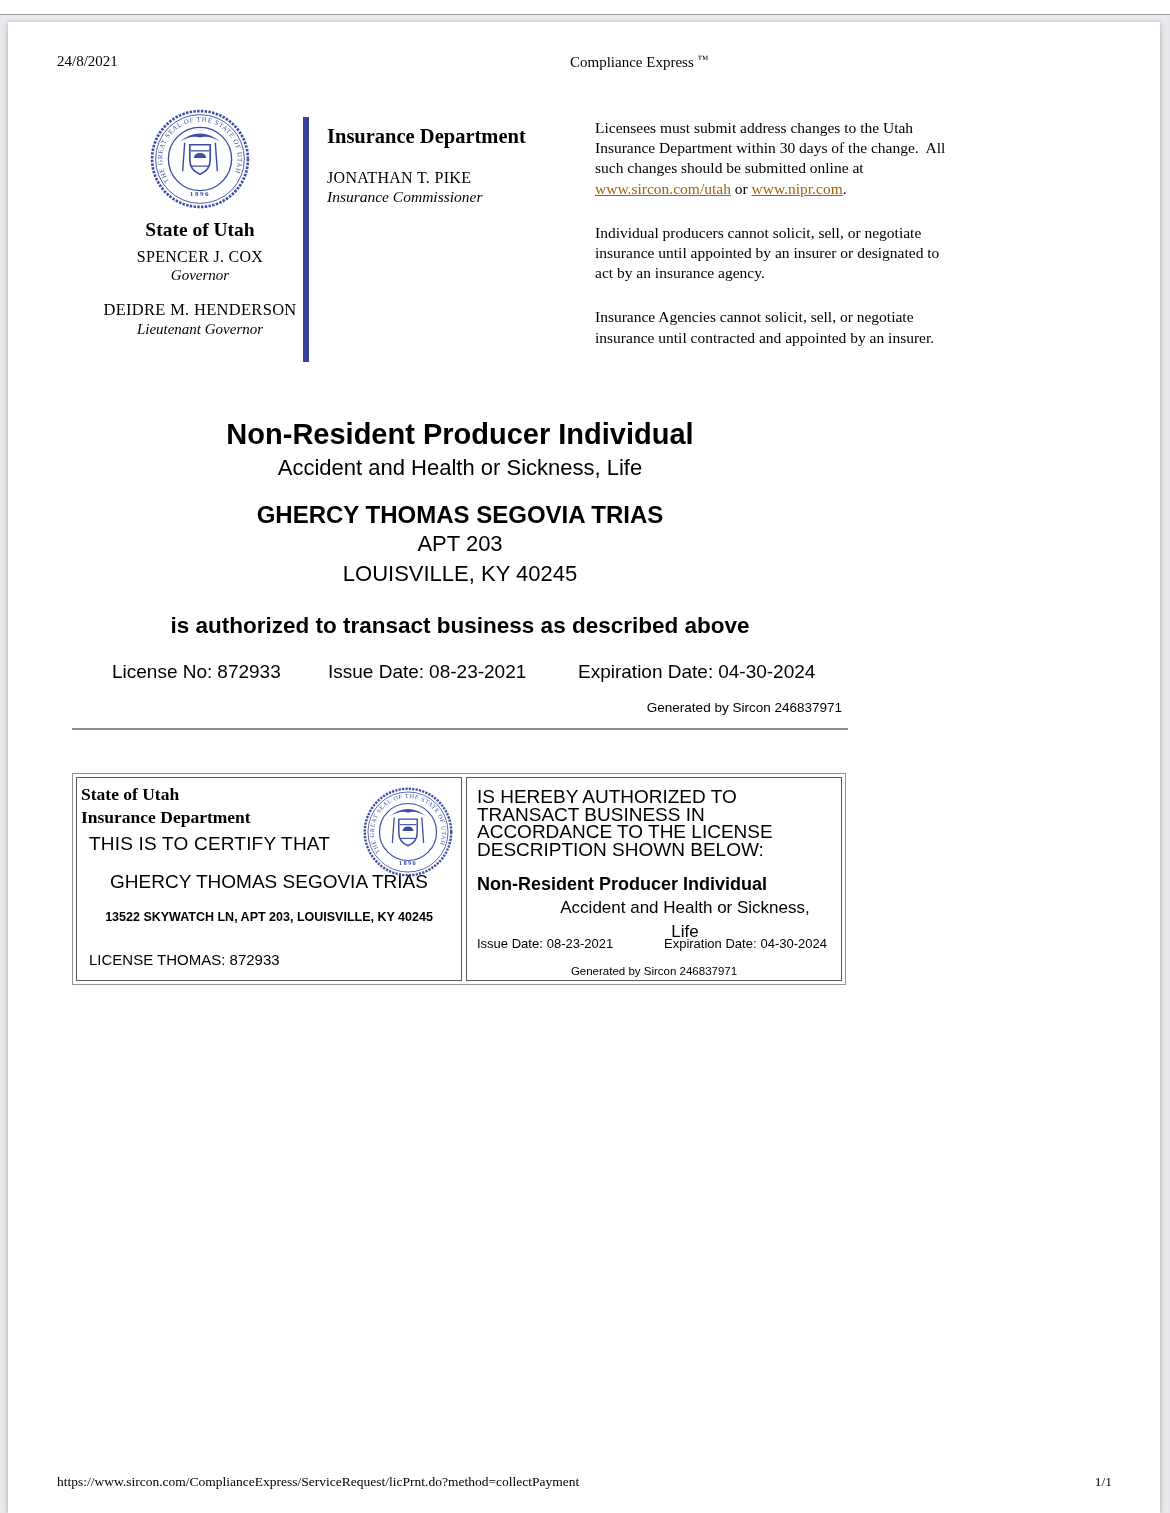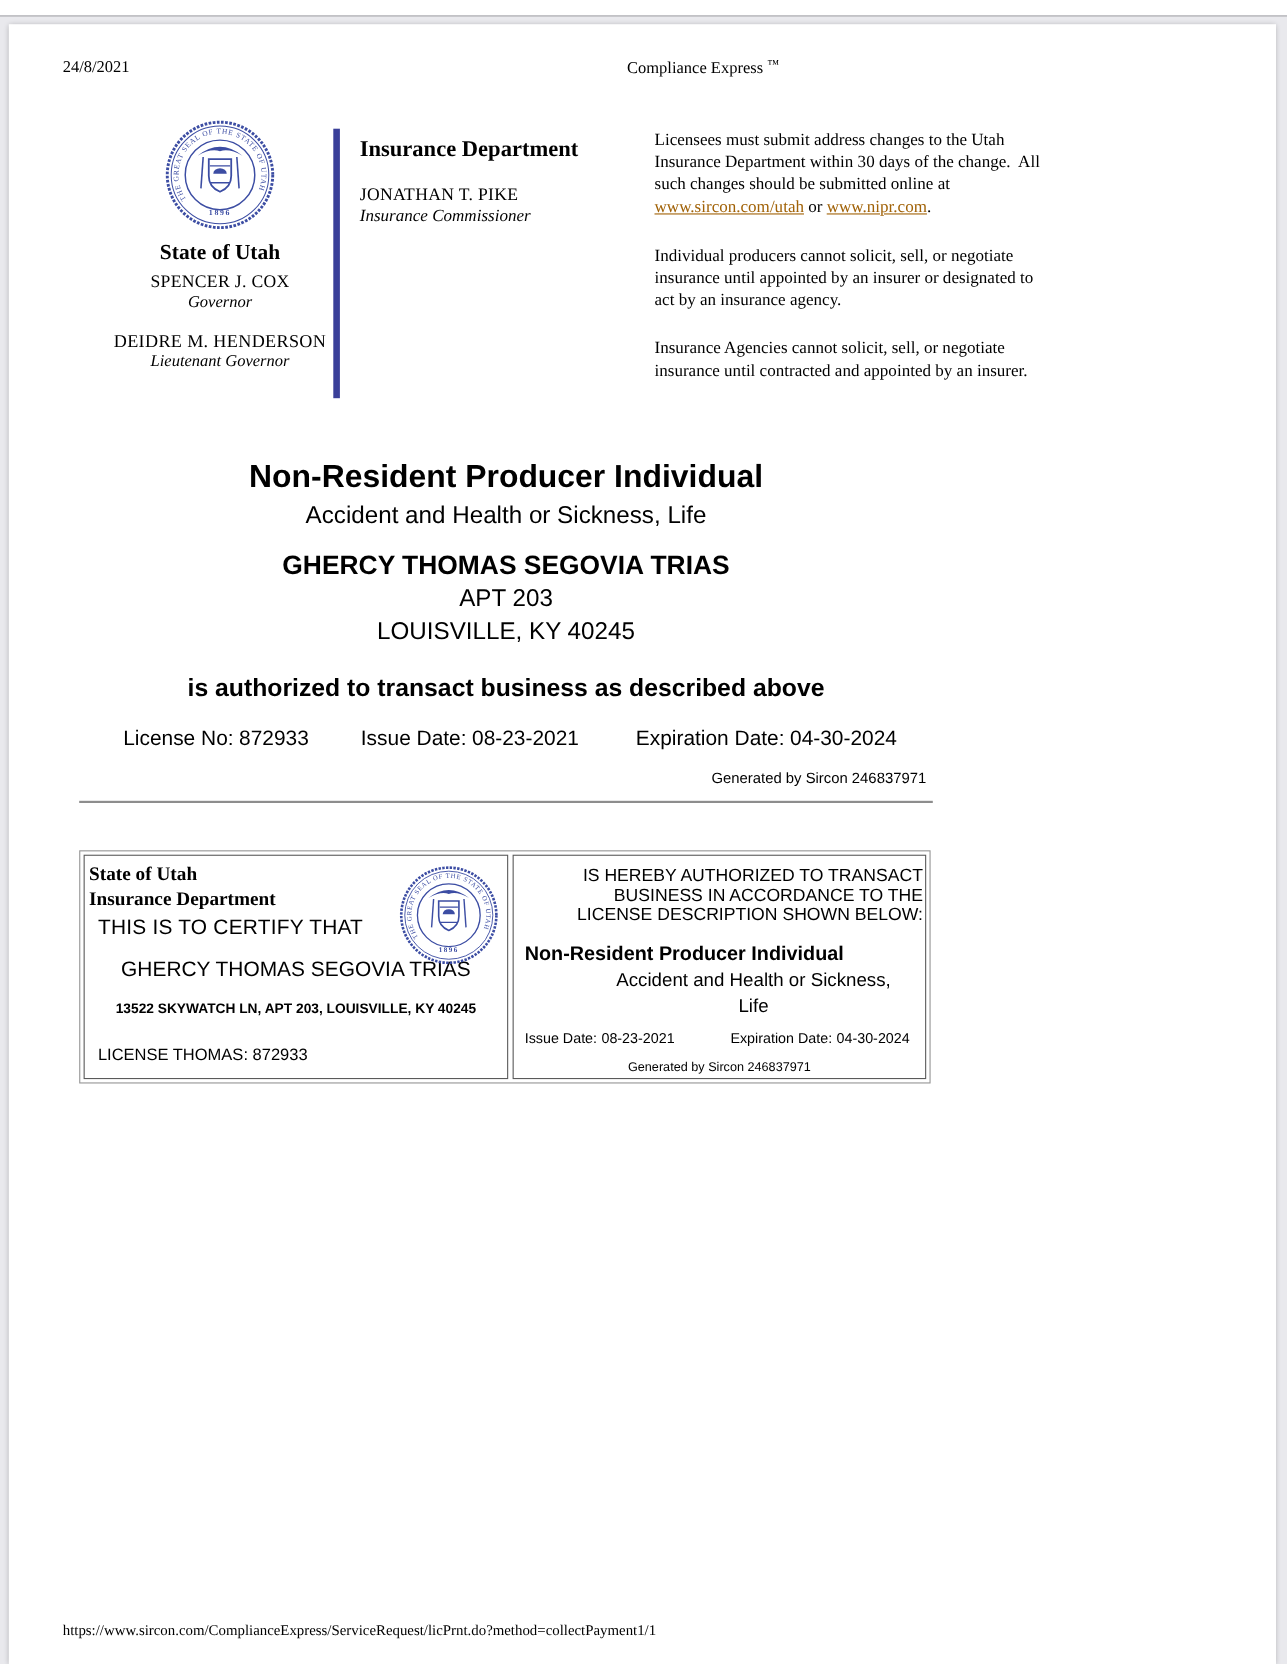--- a/index.html
+++ b/index.html
@@ -62,31 +62,31 @@
   .card-state { font-family:"Liberation Serif", serif; font-weight:bold; font-size:17.5px;
                 line-height:23px; margin:5px 0 0 4px; }
   .card-dept  { font-family:"Liberation Serif", serif; font-weight:bold; font-size:17.5px;
                 line-height:23px; margin:0 0 0 4px; }
   .card-certify { font-size:19px; margin:4px 0 0 12px; letter-spacing:.2px; }
   .card-seal { position:absolute; top:8px; right:7px; width:92px; height:92px; }
   .card-name { text-align:center; font-size:19px; margin-top:16px; }
   .card-addr { text-align:center; font-size:12.5px; font-weight:bold; margin-top:17px; }
   .card-lic  { font-size:15px; margin:27px 0 0 12px; }
 
-  .card-auth { font-size:16px; line-height:17.5px; margin:10px 0 0 20px; width:352px;text-align:right; }
+  .card-auth { font-size:19px; line-height:17.5px; margin:10px 0 0 10px; width:352px; }
   .card-type { font-size:18px; font-weight:bold; margin:16px 0 0 10px; }
   .card-authority { font-size:17px; line-height:22px; margin:2px 0 0 62px; text-align:center; }
   .card-dates { position:absolute; left:10px; right:14px; top:158px; display:flex;
                 justify-content:space-between; font-size:13px; }
   .card-dates .val { margin-left:4px; }
   .card-gen { position:absolute; left:0; right:0; top:187px; text-align:center; font-size:11.5px; }
 
   
   .doc-footer { position:absolute; left:49px; right:48px; top:1452px; display:flex;
-                font-size:13.5px; }
+                justify-content:space-between; font-size:13.5px; }
 </style>
 </head>
 <body>
 
 <div class="topbar"></div>
 
 <div class="page">
 
   <div class="hdr-date">24/8/2021</div>
   <div class="hdr-title"><span>Compliance Express</span> <span class="tm">™</span></div>

